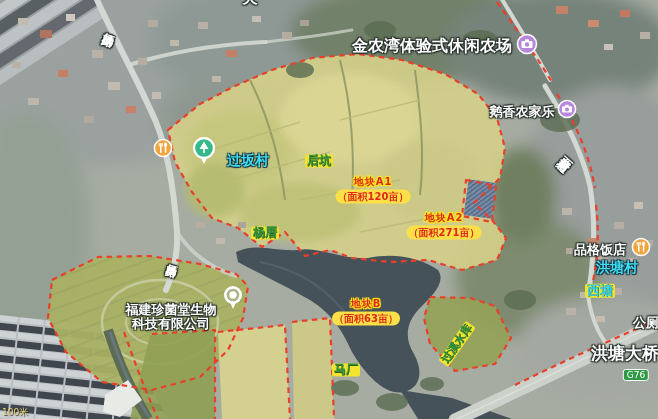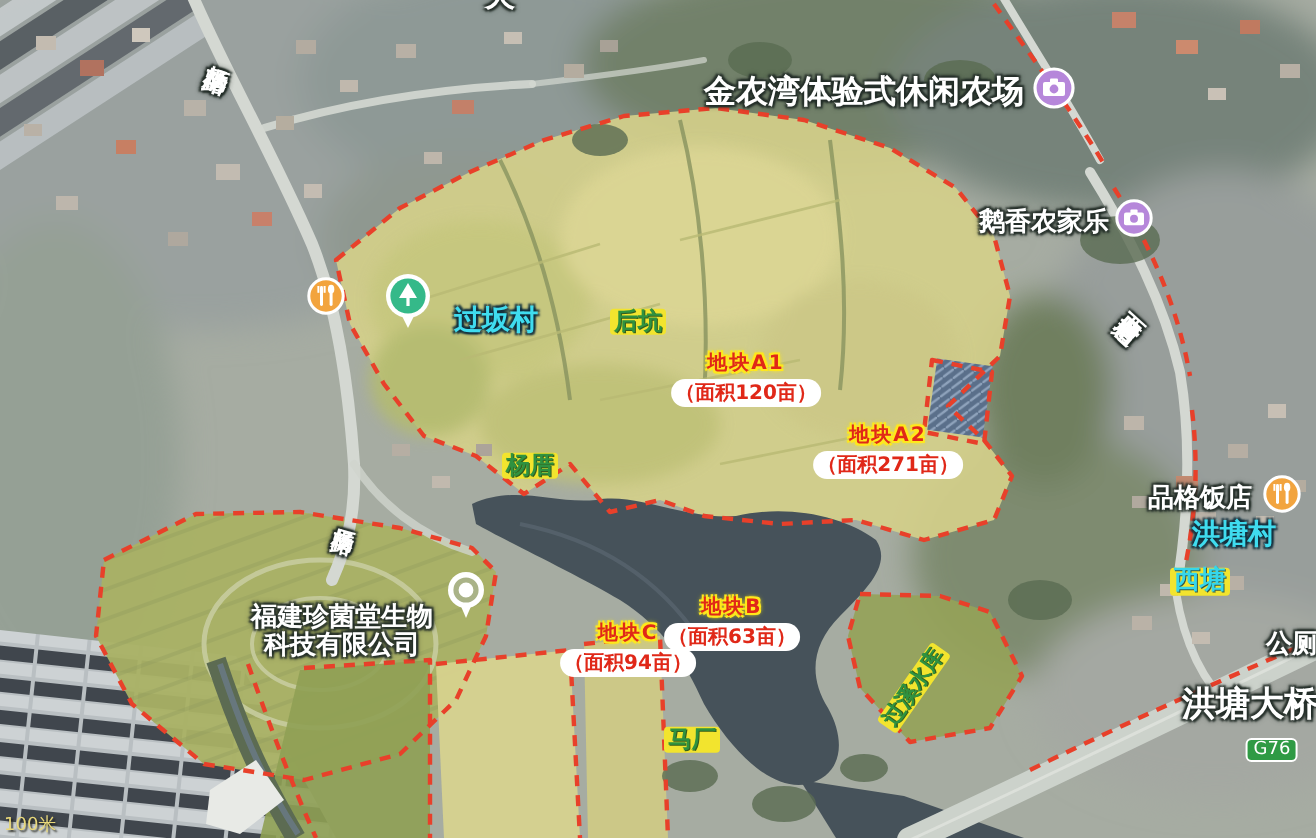--- a/index.html
+++ b/index.html
@@ -15,21 +15,21 @@
                 1px -1px 1px rgba(15,45,60,.9),-1px 1px 1px rgba(15,45,60,.9);}
   .chip{background:#f2e42e;color:#2f9240;font-weight:bold;font-size:12px;
         padding:0 2px;border-radius:2px;text-shadow:.5px .5px 0 rgba(20,70,25,.85);}
   .chip-cyan{color:#35d6ea;text-shadow:.5px .5px 0 rgba(15,60,75,.85);}
   .vert{writing-mode:vertical-rl;text-orientation:upright;letter-spacing:1px;}
   .parcel-lbl{position:absolute;transform:translate(-50%,-50%);display:flex;
               flex-direction:column;align-items:center;gap:1px;}
   .pname{color:#e02818;font-size:10px;font-weight:bold;letter-spacing:1px;
     text-shadow:0 0 2px #ffe81e,0 0 2px #ffe81e,0 0 3px #ffe81e,
                 1px 1px 0 #ffe81e,-1px -1px 0 #ffe81e,1px -1px 0 #ffe81e,-1px 1px 0 #ffe81e;}
-  .parea{background:#ffffff;color:#e02818;font-size:10px;font-weight:bold;
+  .parea{background:#fde047;color:#e02818;font-size:10px;font-weight:bold;
          padding:0 2px;border-radius:7px;white-space:nowrap;}
   .poi-icon{position:absolute;transform:translate(-50%,-50%);}
   .g76{position:absolute;transform:translate(-50%,-50%);background:#2f9a44;
        border:1.5px solid #fff;color:#fff;font-size:9px;font-weight:normal;
        padding:0 3px;border-radius:3px;}
   .company{text-align:center;}
   .scale-lbl{position:absolute;left:2px;bottom:0;font-size:9px;color:#e8d87a;
        text-shadow:1px 1px 1px rgba(30,30,20,.9);}
 </style>
 </head>
@@ -267,24 +267,20 @@
     <span class="parea">（面积120亩）</span>
   </div>
   <div class="parcel-lbl" style="left:444px;top:225px;">
     <span class="pname">地块A2</span>
     <span class="parea">（面积271亩）</span>
   </div>
   <div class="parcel-lbl" style="left:366px;top:311px;">
     <span class="pname">地块B</span>
     <span class="parea">（面积63亩）</span>
   </div>
-  <div class="parcel-lbl" style="left:314px;top:324px;">
-    <span class="pname">地块C</span>
-    <span class="parea">（面积94亩）</span>
-  </div>
 
   <div class="lbl chip" style="left:265px;top:233px;">杨厝</div>
 
   <div class="lbl t-white vert" style="left:174px;top:257px;font-size:11px;transform:translate(-50%,-50%) rotate(15deg);">杨厝路</div>
 
   <div class="lbl t-white vert" style="left:574px;top:153px;font-size:12px;transform:translate(-50%,-50%) rotate(42deg);">西塘村道</div>
 
   <div class="lbl t-white" style="left:600px;top:250px;font-size:13px;">品格饭店</div>
   <div class="poi-icon" style="left:641px;top:249px;">
     <svg width="20" height="20">

